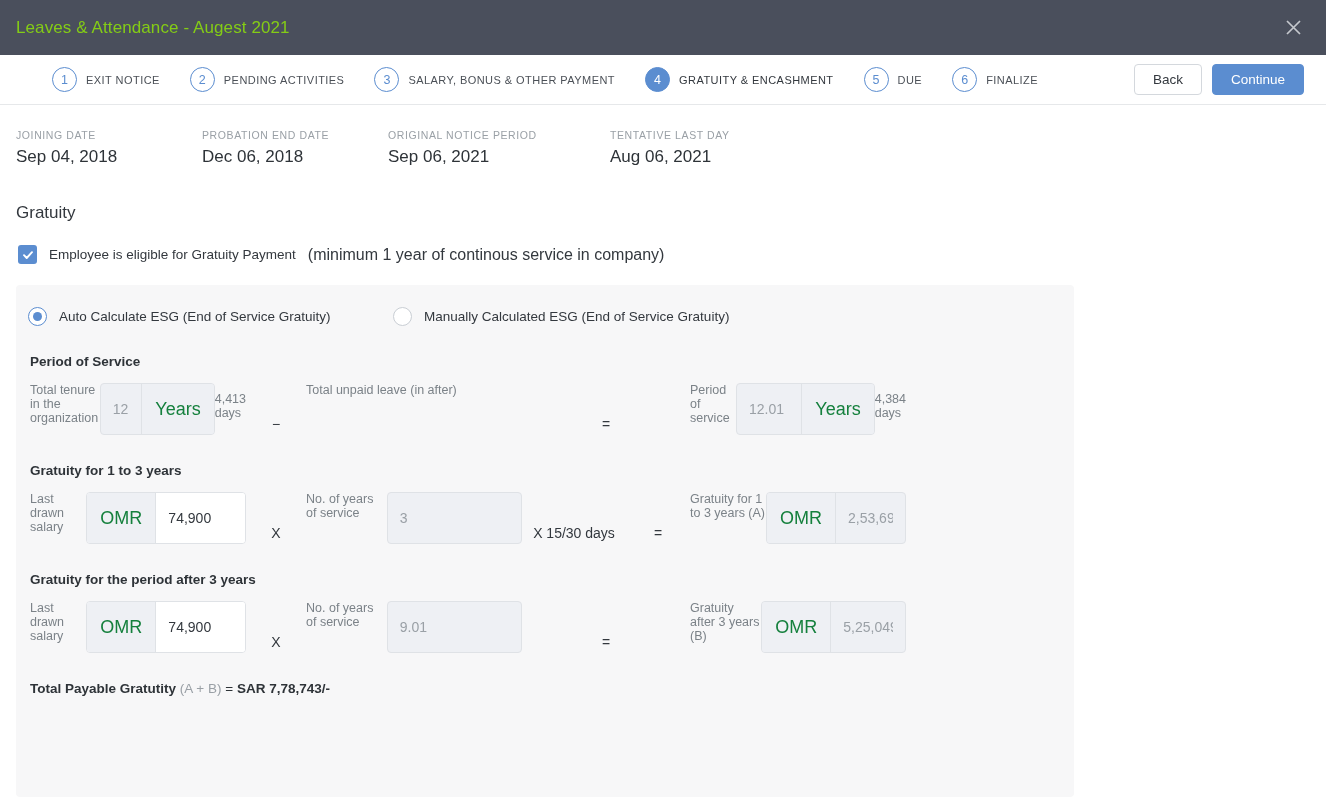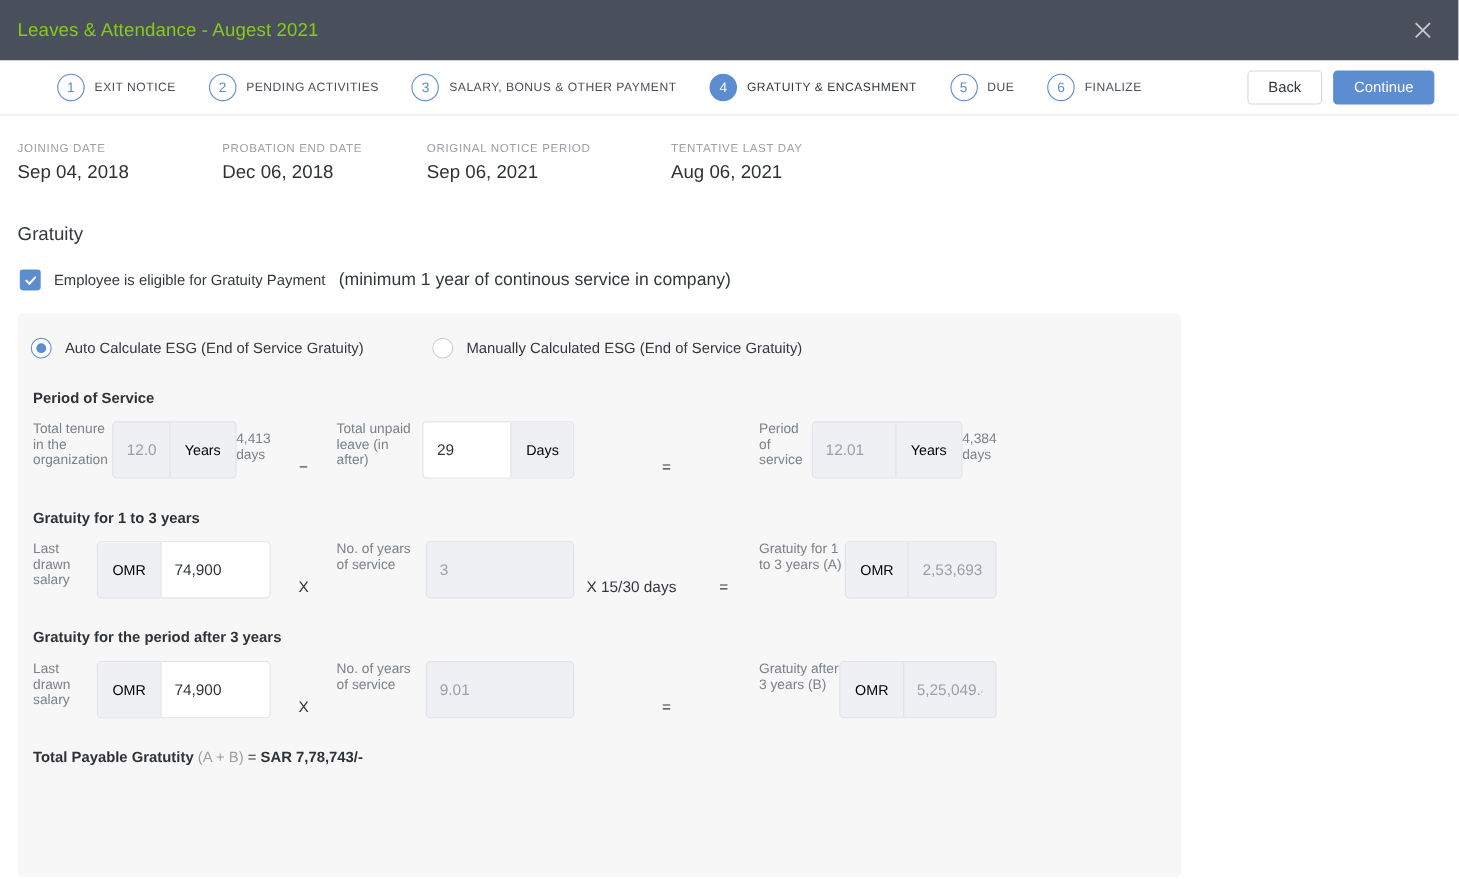--- a/index.html
+++ b/index.html
@@ -234,22 +234,22 @@
     font-size: 14px;
     font-family: "Liberation Sans", sans-serif;
     padding: 0 12px;
     color: #33383e;
     width: 100%;
   }
   .input-box.muted { color: #9aa0a6; }
   .addon {
     display: flex; align-items: center; justify-content: center;
     padding: 0 13px;
-    font-size: 13px;
-    color: #000000;
+    font-size: 18px;
+    color: #15803d;
     background: #eef0f4;
     flex: none;
   }
   .addon-left { border-right: 1px solid #dfe2e6; }
   .addon-right { border-left: 1px solid #dfe2e6; }
   .input-group.editable .input-box { background: #ffffff; }
 
   .helper {
     font-size: 12.5px;
     color: #7b8288;
@@ -391,24 +391,20 @@
         <input class="input-box muted" readonly="" value="12.09" style="">
         <span class="addon addon-right">Years</span>
       </div>
       <div class="helper">4,413 days</div>
     </div>
 
     <div class="op" style="width:60px">−</div>
 
     <div class="field-group w-unpaid">
       <div class="field-label">Total unpaid leave (in after)</div>
-      <div class="input-group editable">
-        <input class="input-box" value="29" style="">
-        <span class="addon addon-right">Days</span>
-      </div>
     </div>
 
     <div class="op" style="width:168px">=</div>
 
     <div class="field-group w-result">
       <div class="field-label">Period of service</div>
       <div class="input-group">
         <input class="input-box muted" readonly="" value="12.01" style="">
         <span class="addon addon-right">Years</span>
       </div>

